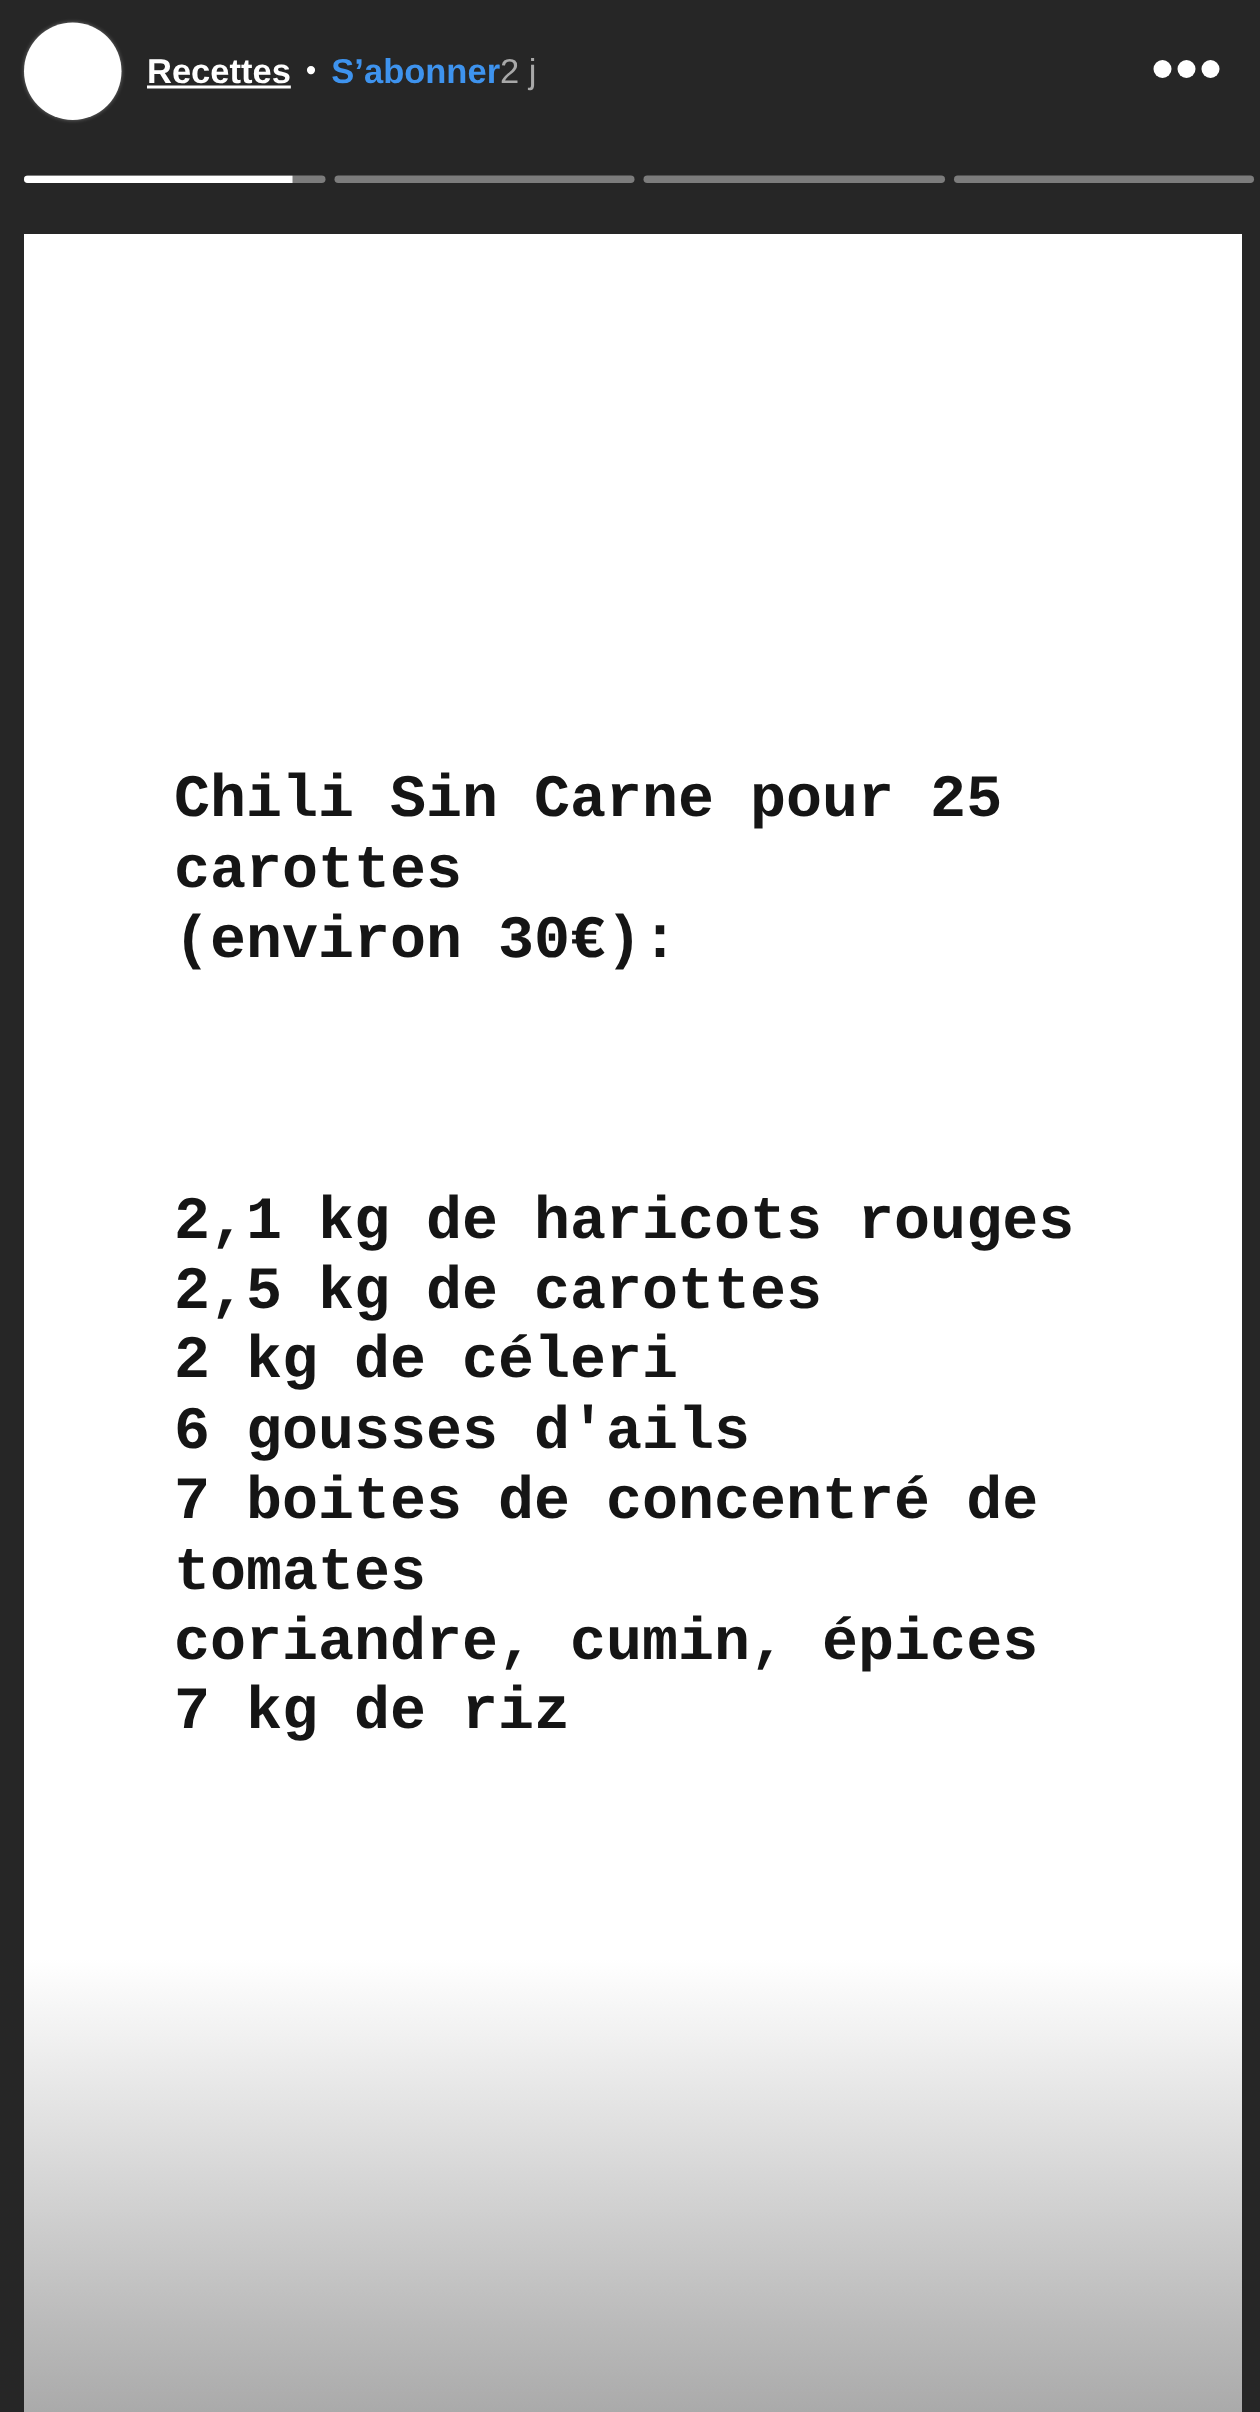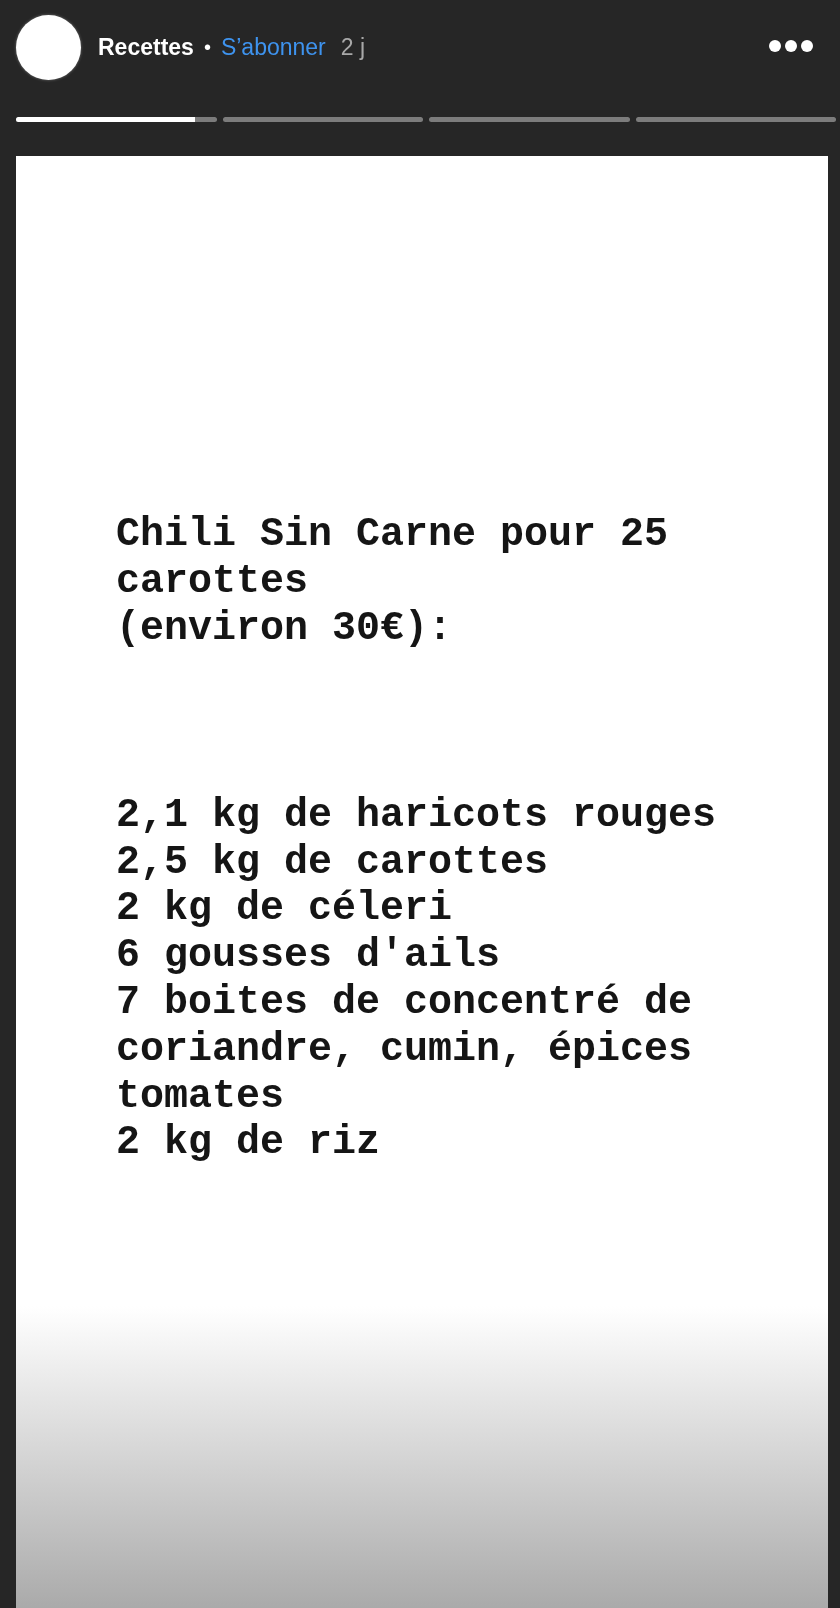--- a/index.html
+++ b/index.html
@@ -18,24 +18,24 @@
     width: 65px; height: 65px; border-radius: 50%;
     background: #ffffff;
     box-shadow: 0 0 3px rgba(255,255,255,0.35);
   }
   .user-row {
     position: absolute; left: 98px; top: 0; height: 95px;
     display: flex; align-items: center;
     font-size: 23px; color: #ffffff;
     white-space: nowrap;
   }
-  .username { font-weight: bold; color: #ffffff; }
+  .username { font-weight: bold; color: #ffffff; text-decoration: underline; }
   .sep { margin: 0 10px; font-size: 20px; color: #ffffff; }
-  .follow { font-weight: normal; color: var(--accent, #3e93ee); }
-  .time { margin-left: 15px; color: var(--time-gray, #a8a8a8); font-weight: normal; }
+  .follow { font-weight: bold; color: var(--accent, #3e93ee); }
+  .time { color: var(--time-gray, #a8a8a8); font-weight: normal; }
   .more {
     position: absolute; right: 27px; top: 40px;
     display: flex; gap: 4px; align-items: center;
     cursor: pointer;
   }
   .more .dot { width: 12px; height: 12px; border-radius: 50%; background: #ffffff; }
 
   
   .progress {
     position: absolute; left: 16px; right: 4px; top: 117px;
@@ -100,19 +100,19 @@
       <div class="line">carottes</div>
       <div class="line">(environ 30€):</div>
       <div class="line"></div>
       <div class="line"></div>
       <div class="line"></div>
       <div class="line">2,1 kg de haricots rouges</div>
       <div class="line">2,5 kg de carottes</div>
       <div class="line">2 kg de céleri</div>
       <div class="line">6 gousses d'ails</div>
       <div class="line">7 boites de concentré de</div>
+      <div class="line">tomates</div>
       <div class="line">coriandre, cumin, épices</div>
-      <div class="line">tomates</div>
-      <div class="line">2 kg de riz</div>
+      <div class="line">7 kg de riz</div>
     </div>
   </main>
 
 </div>
 
 </body></html>

